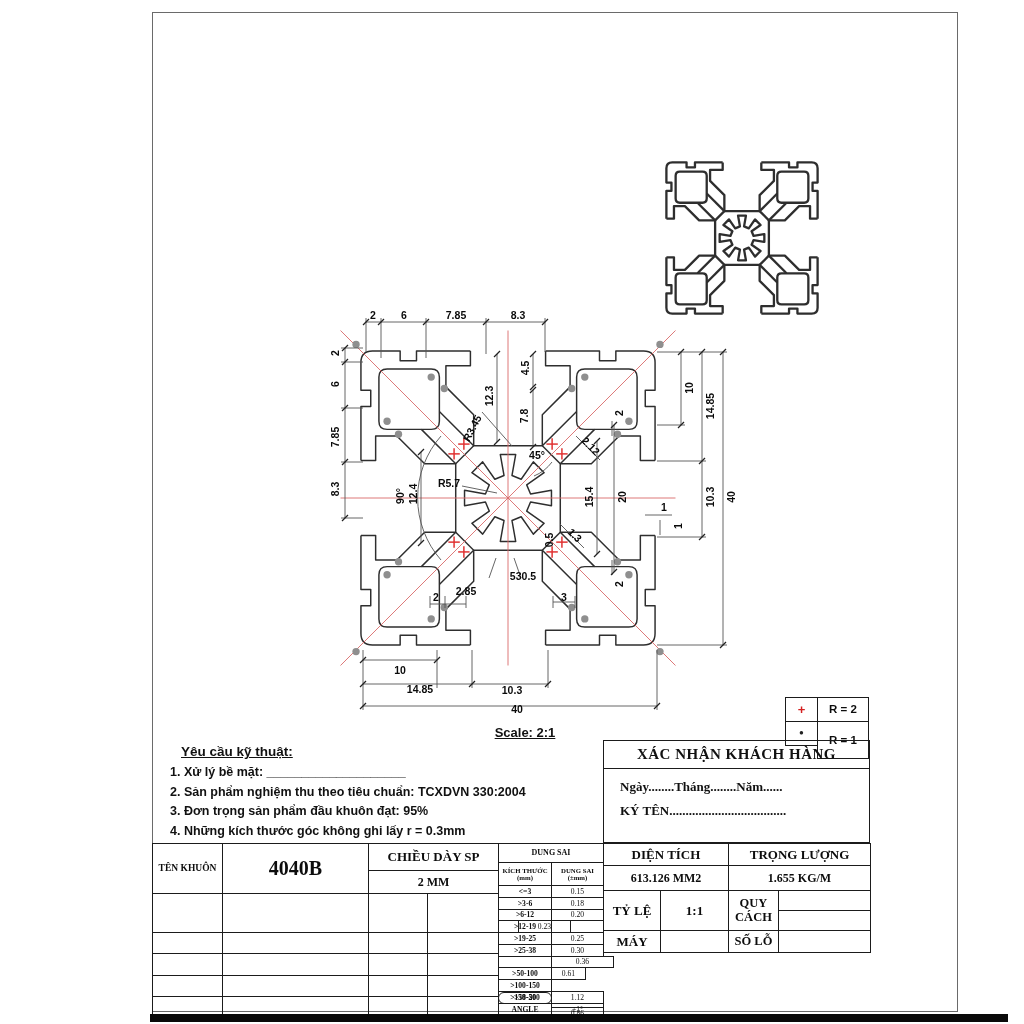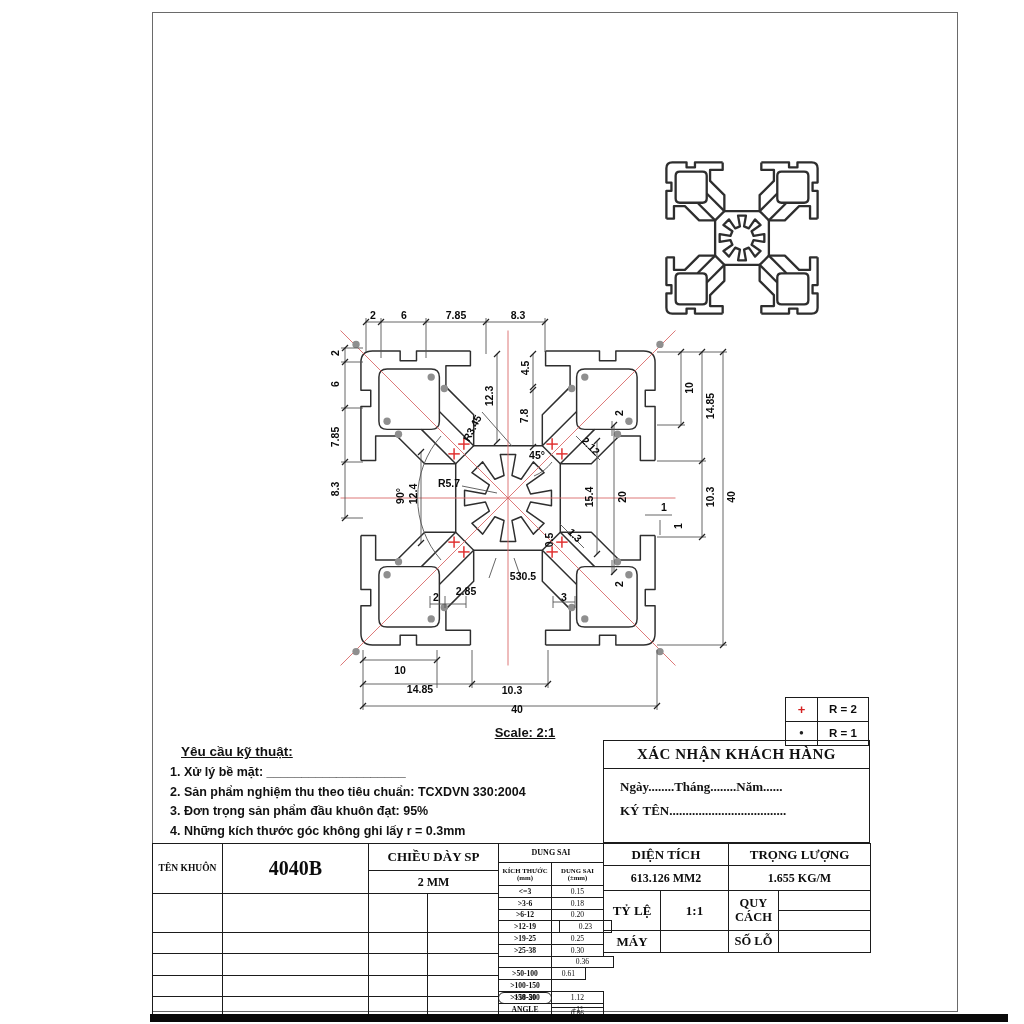--- a/index.html
+++ b/index.html
@@ -307,21 +307,21 @@
       <div class="note-line">4. Những kích thước góc không ghi lấy r = 0.3mm</div>
     </div>
 
   <div class="cell" style="left:785px;top:697px;width:33px;height:25px;">
     <span id="legend-sym-0" style="font-family: &quot;Liberation Sans&quot;, sans-serif; font-size: 13px; color: rgb(212, 32, 32); font-weight: bold;">+</span>
     </div>
   <div class="cell" style="left:817px;top:697px;width:52px;height:25px;font-family:'Liberation Sans',sans-serif;font-size:11.5px;">R = 2</div>
   <div class="cell" style="left:785px;top:721px;width:33px;height:25px;">
     <span id="legend-sym-1" style="font-family: &quot;Liberation Sans&quot;, sans-serif; font-size: 8px; color: rgb(34, 34, 34);">●</span>
     </div>
-  <div class="cell" style="left:817px;top:721px;width:52px;height:25px;font-family:'Liberation Sans',sans-serif;font-size:11.5px;">R = 1</div>
+  <div class="cell" style="left:817px;top:721px;width:52px;height:38px;font-family:'Liberation Sans',sans-serif;font-size:11.5px;">R = 1</div>
 
   <div class="sign-box">
     <div class="sign-title">XÁC NHẬN KHÁCH HÀNG</div>
     <div class="sign-body">
       <div>Ngày........Tháng........Năm......</div>
       <div>KÝ TÊN....................................</div>
     </div>
   </div>
 
   <div class="cell" style="left:152px;top:843px;width:71px;height:51px;font-size:9.5px;">TÊN KHUÔN</div>
@@ -335,21 +335,21 @@
   <div class="cell sub" style="left:551px;top:862px;width:53px;height:24px;">DUNG SAI
 (±mm)</div>
   <div id="tolrows">
       <div class="cell tolrow" style="left: 498px; top: 885px; width: 54px; height: 13px;">&lt;=3</div>
       <div class="cell tolrow" style="left: 551px; top: 885px; width: 53px; height: 13px; font-weight: normal;">0.15</div>
       <div class="cell tolrow" style="left: 498px; top: 897px; width: 54px; height: 13px;">&gt;3-6</div>
       <div class="cell tolrow" style="left: 551px; top: 897px; width: 53px; height: 13px; font-weight: normal;">0.18</div>
       <div class="cell tolrow" style="left: 498px; top: 909px; width: 54px; height: 12px;">&gt;6-12</div>
       <div class="cell tolrow" style="left: 551px; top: 909px; width: 53px; height: 12px; font-weight: normal;">0.20</div>
       <div class="cell tolrow" style="left: 498px; top: 920px; width: 54px; height: 13px;">&gt;12-19</div>
-      <div class="cell tolrow" style="left: 559px; top: 920px; width: 53px; height: 13px; font-weight: normal;">0.23</div>
+      <div class="cell tolrow" style="left: 518px; top: 920px; width: 53px; height: 13px; font-weight: normal;">0.23</div>
       <div class="cell tolrow" style="left: 498px; top: 932px; width: 54px; height: 13px;">&gt;19-25</div>
       <div class="cell tolrow" style="left: 551px; top: 932px; width: 53px; height: 13px; font-weight: normal;">0.25</div>
       <div class="cell tolrow" style="left: 498px; top: 944px; width: 54px; height: 13px;">&gt;25-38</div>
       <div class="cell tolrow" style="left: 551px; top: 944px; width: 53px; height: 13px; font-weight: normal;">0.30</div>
       <div class="cell tolrow" style="left: 498px; top: 992px; width: 54px; height: 12px; border-radius: 6px;">&gt;38-50</div>
       <div class="cell tolrow" style="left: 551px; top: 956px; width: 63px; height: 12px; font-weight: normal;">0.36</div>
       <div class="cell tolrow" style="left: 498px; top: 967px; width: 54px; height: 13px; text-align: right;">&gt;50-100</div>
       <div class="cell tolrow" style="left: 551px; top: 967px; width: 35px; height: 13px; font-weight: normal;">0.61</div>
       <div class="cell tolrow" style="left: 498px; top: 979px; width: 54px; height: 13px;">&gt;100-150</div>
       <div class="cell tolrow" style="left: 551px; top: 979px; width: 53px; height: 13px; font-weight: normal; margin-top: 28px;">0.86</div>

